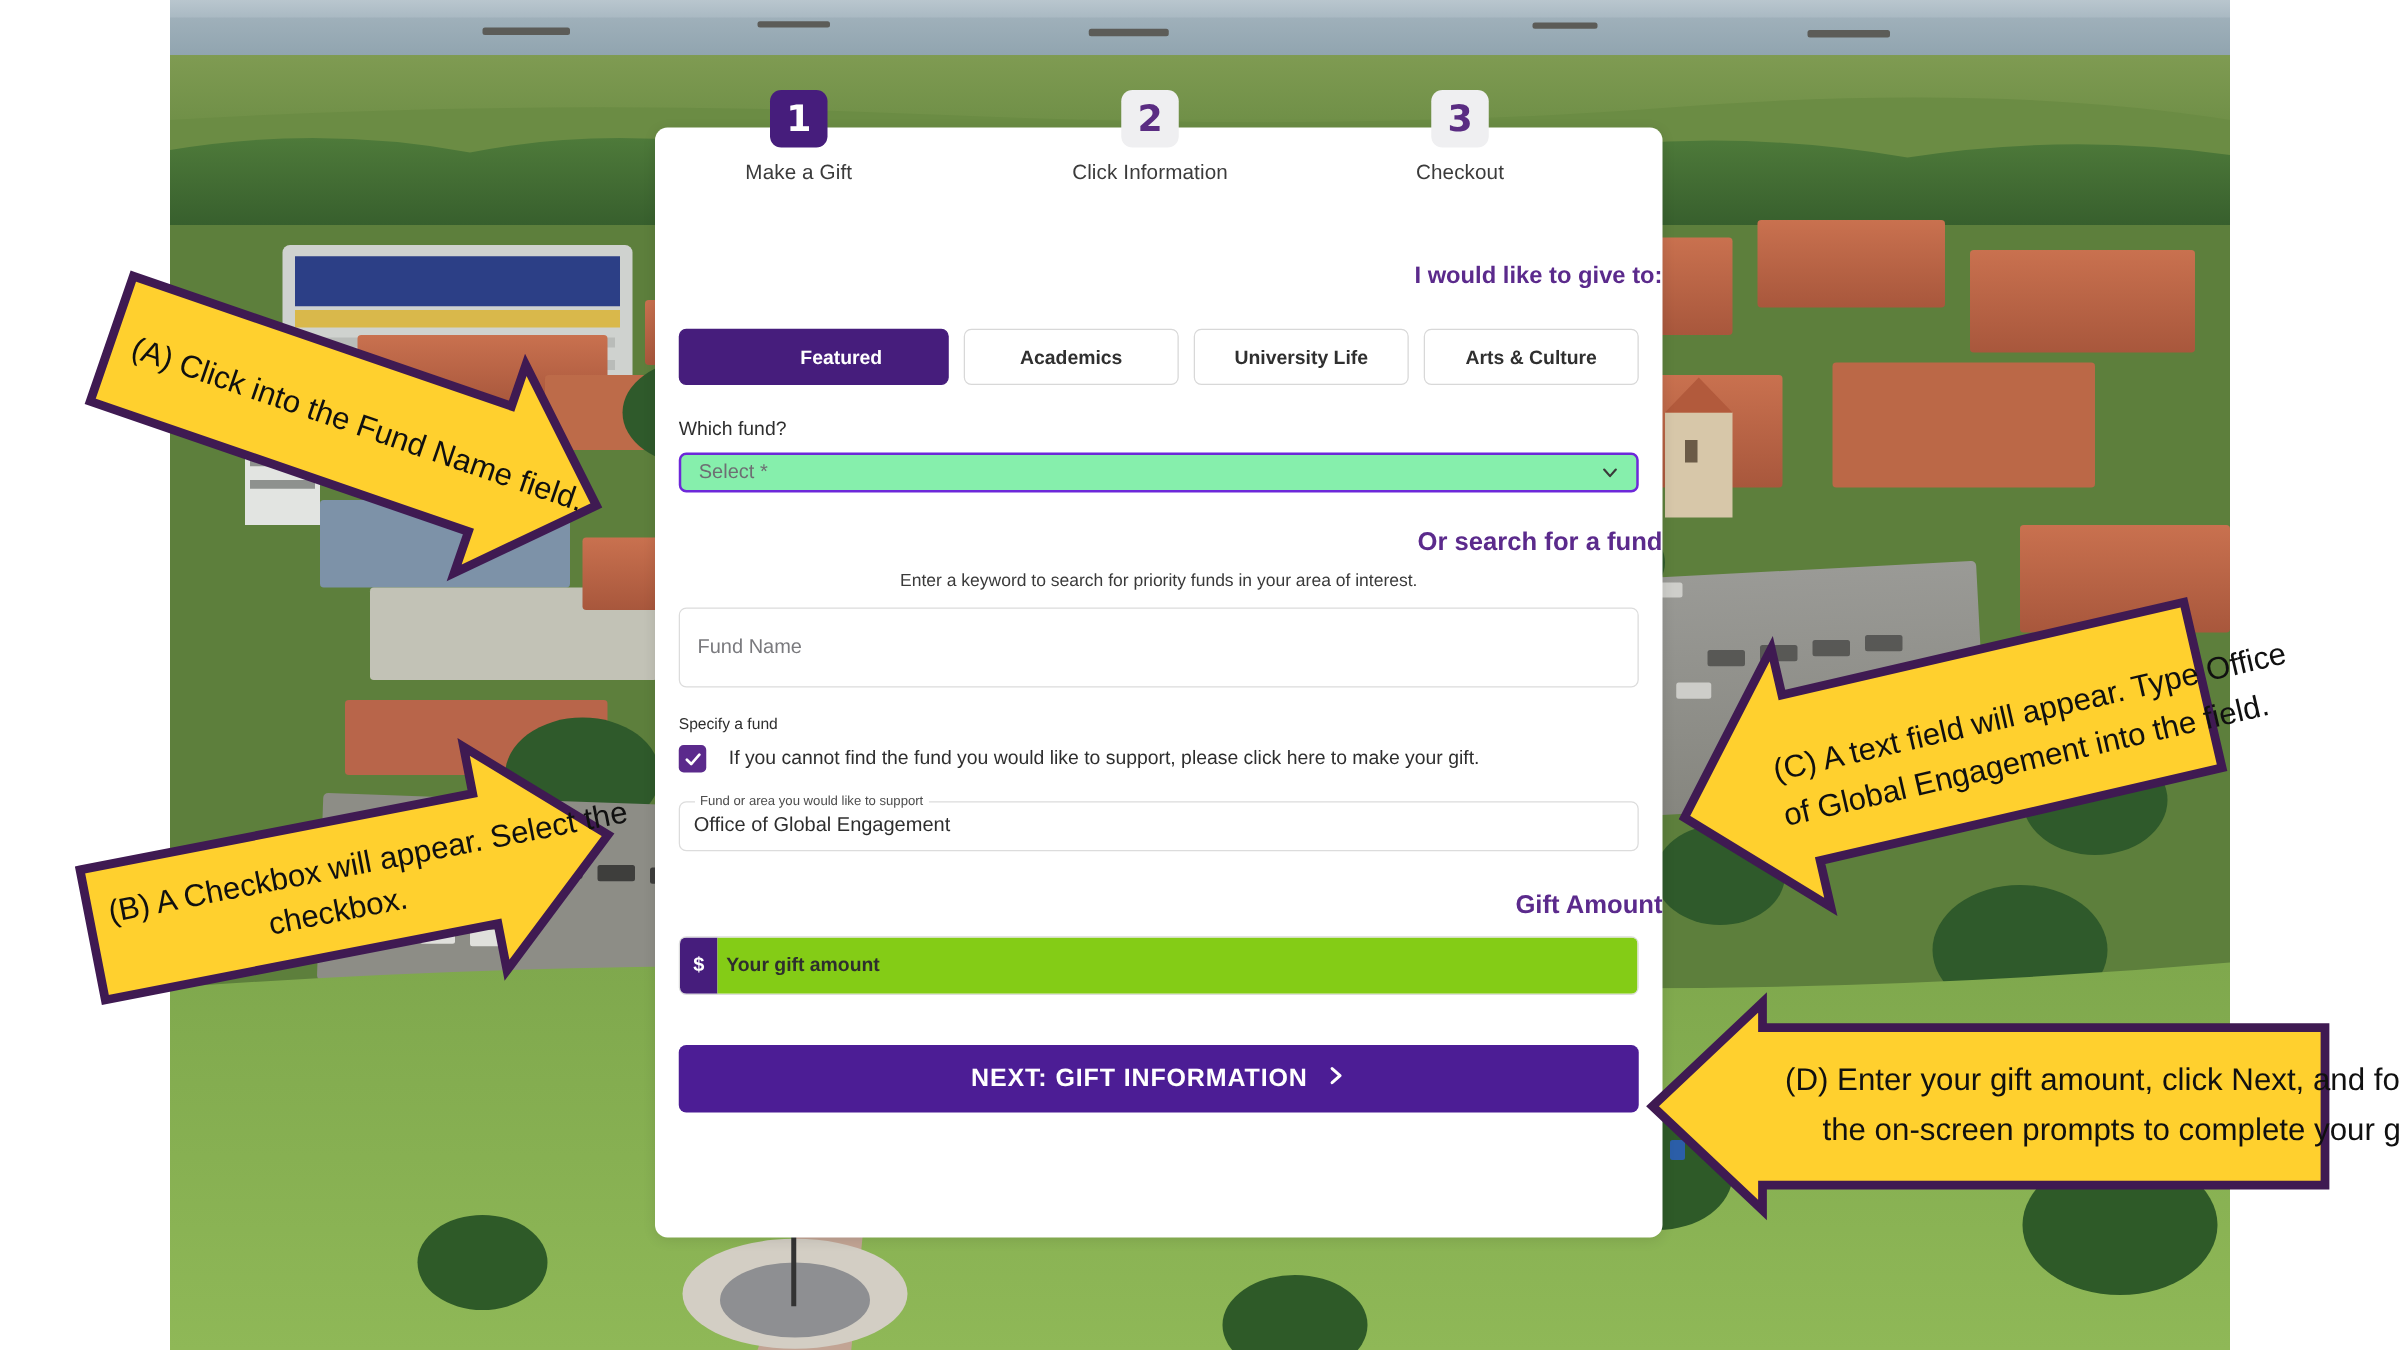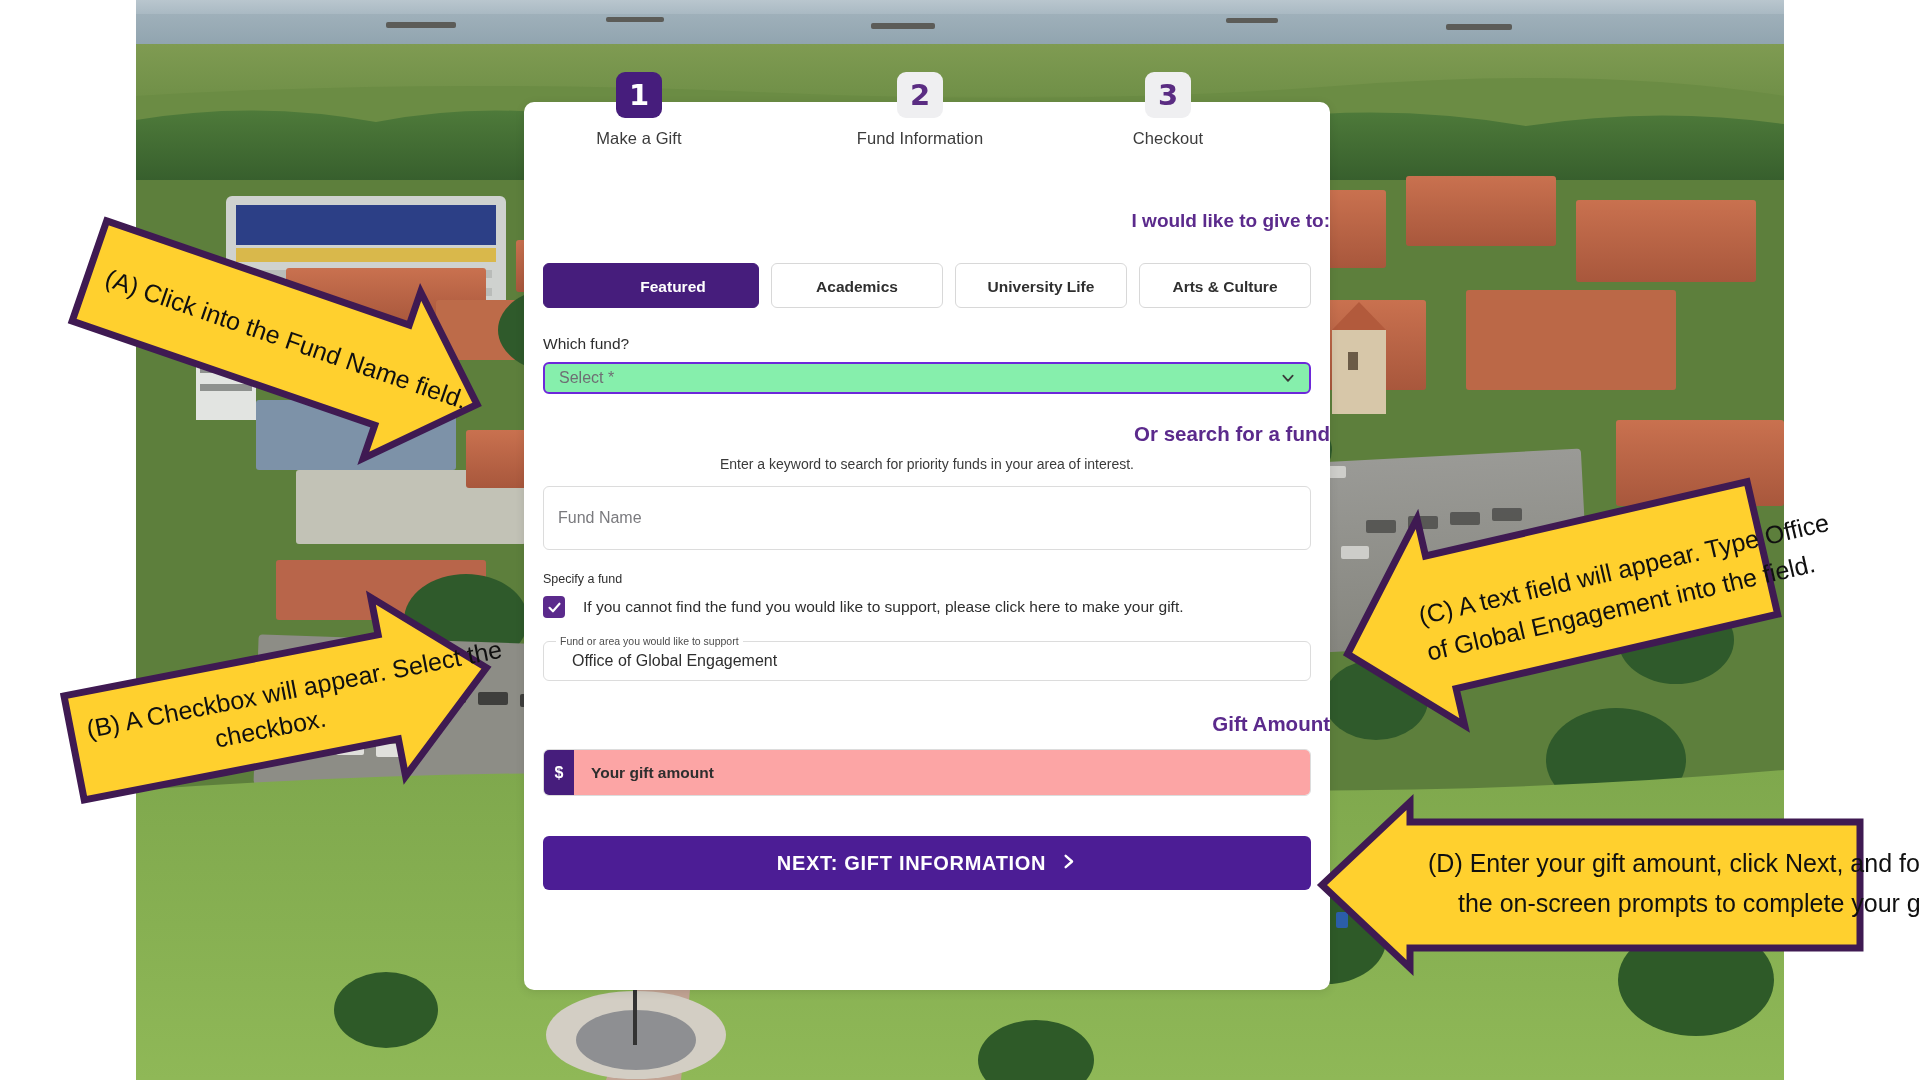--- a/index.html
+++ b/index.html
@@ -197,21 +197,21 @@
     box-sizing: border-box;
   }
   .outlined-field legend {
     font-size: 10.5px;
     color: #4c4c4c;
     padding: 0 4px;
     margin-left: 2px;
   }
   .outlined-value {
     position: absolute;
-    left: 29px; top: 0; bottom: 0;
+    left: 12px; top: 0; bottom: 0;
     display: flex; align-items: center;
     font-size: 16px;
     color: #2e2e2e;
     padding-top: 6px;
   }
 
   .amount-row {
     margin: 13px 19px 0 19px;
     display: flex;
     height: 47px;
@@ -226,24 +226,24 @@
     color: #ffffff;
     font-weight: bold;
     font-size: 16px;
     display: flex;
     align-items: center;
     justify-content: center;
     flex: none;
   }
   .amount-input {
     flex: 1;
-    background: #fca5a5;
-    display: flex;
-    align-items: center;
-    padding-left: 17px;
+    background: #84cc16;
+    display: flex;
+    align-items: center;
+    padding-left: 7px;
     font-size: 15.5px;
     font-weight: bold;
     color: #2e2e2e;
     cursor: text;
   }
 
   .next-btn {
     margin: 40px 19px 0 19px;
     height: 54px;
     background: #4c1d95;
@@ -455,21 +455,21 @@
 
 <div id="gift-card">
 
   <div class="steps">
     <div class="step" id="step-1">
       <div class="step-badge active">1</div>
       <div class="step-label">Make a Gift</div>
     </div>
     <div class="step" id="step-2">
       <div class="step-badge inactive">2</div>
-      <div class="step-label">Fund Information</div>
+      <div class="step-label">Click Information</div>
     </div>
     <div class="step" id="step-3">
       <div class="step-badge inactive">3</div>
       <div class="step-label">Checkout</div>
     </div>
   </div>
 
   <div class="card-body">
 
     <div class="section-heading">I would like to give to:</div>

